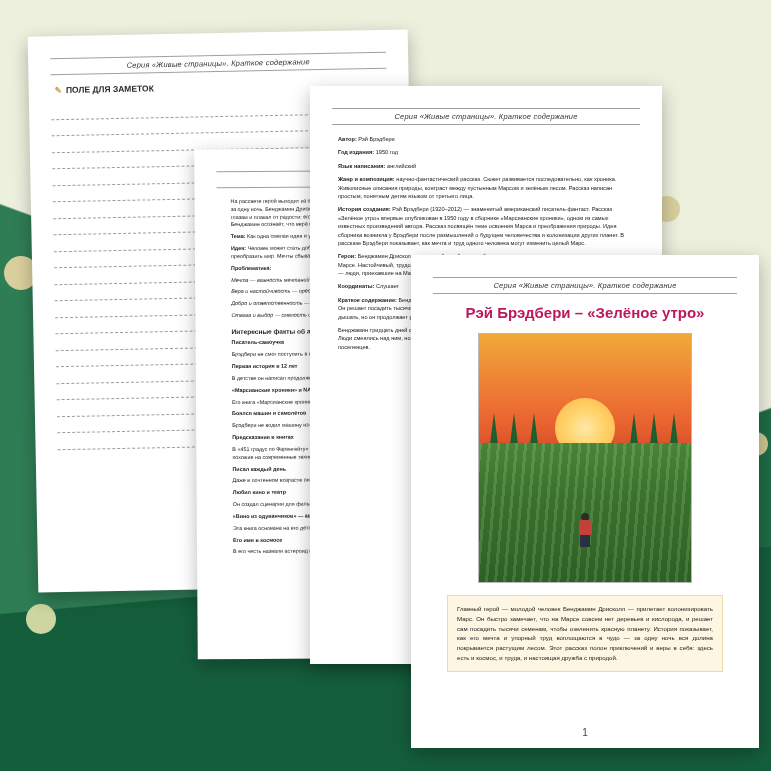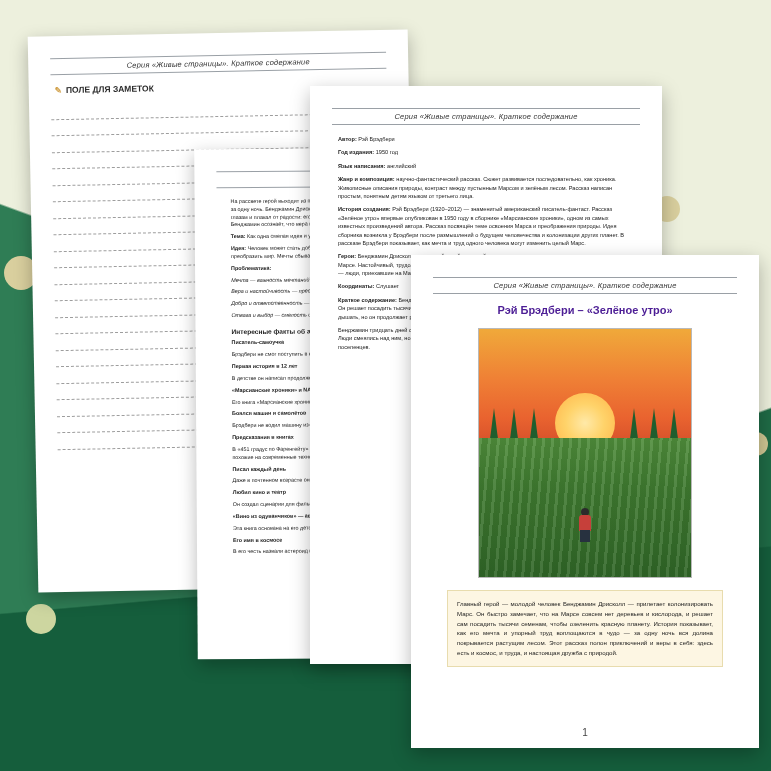--- a/index.html
+++ b/index.html
@@ -65,21 +65,21 @@
   .p3-body .i{font-style:italic;}
   .sec-h{font-weight:bold;font-size:6.6px;margin:7px 0 3px 0;}
 
   
   .p2-body{font-size:5.6px;line-height:1.5;color:#1b1b1b;padding:0 6px;}
   .p2-body p{margin:0 0 5px 0;}
   .p2-body .b{font-weight:bold;}
 
   
   .front-title{
-    text-align:center;font-weight:bold;font-size:11px;color:#4c1d95;
+    text-align:center;font-weight:bold;font-size:15px;color:#be185d;
     margin:7px 0 12px 0;
   }
   .art{
     width:212px;height:248px;margin:0 auto;position:relative;overflow:hidden;
     border:1px solid #b9b9b9;
   }
   .sky{position:absolute;left:0;top:0;width:100%;height:46%;
     background:linear-gradient(180deg,#f0a93a 0%,#ef7f35 45%,#e9632f 78%,#d7512b 100%);}
   .sun{position:absolute;left:50%;top:26%;width:60px;height:60px;margin-left:-30px;
     border-radius:50%;background:radial-gradient(circle,#ffe9a8 0%,#ffd36a 45%,#ffb347 100%);}

